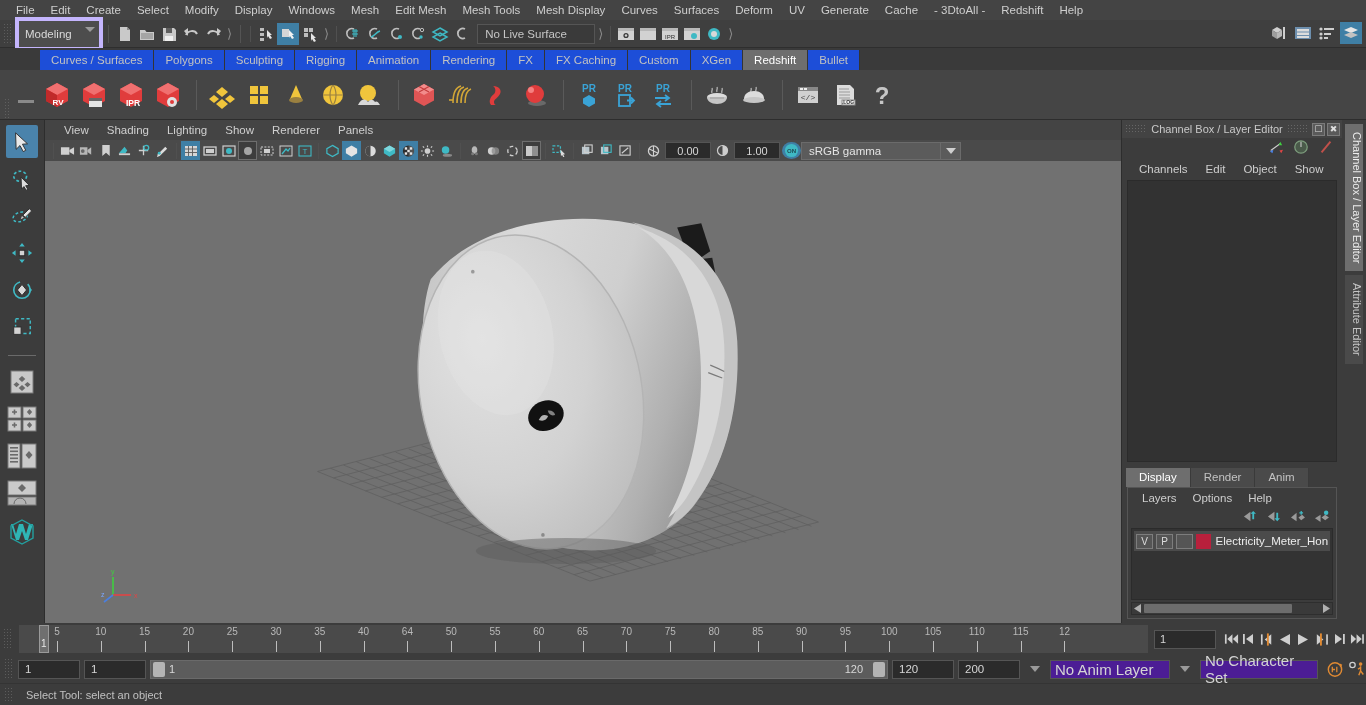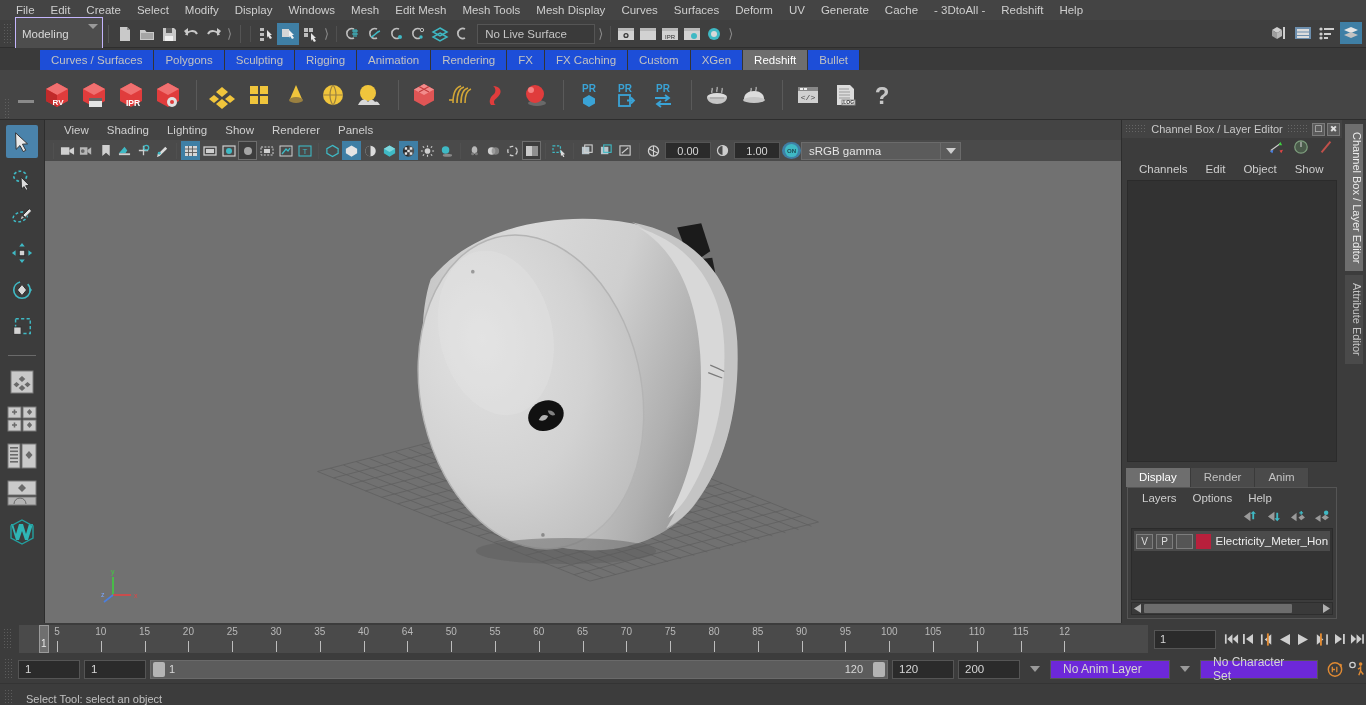--- a/index.html
+++ b/index.html
@@ -14,21 +14,21 @@
 
   
   .menubar{ height:20px; background:#444444; display:flex; align-items:center; padding-left:8px; flex:0 0 20px; }
   .menubar .mi{ padding:0 8px; height:20px; line-height:20px; color:#cfcfcf; font-size:11.5px; white-space:nowrap; }
 
   
   .statusline{ height:28px; background:#3f3f3f; display:flex; align-items:center; flex:0 0 28px; border-bottom:1px solid #2e2e2e; position:relative; }
   .gripdots{ width:8px; height:22px; margin:0 2px 0 3px;
     background-image:radial-gradient(circle,#6a6a6a 1px,transparent 1px);
     background-size:3px 3px; opacity:.7; flex:0 0 8px; }
-  .menuset{ width:88px; height:34px; background:#4d4d4d; border:1px solid #c4b5fd; display:flex; align-items:center;
+  .menuset{ width:88px; height:34px; background:#4d4d4d; border:4px solid #c4b5fd; display:flex; align-items:center;
             padding-left:6px; color:#d8d8d8; font-size:11.5px; position:relative; margin-left:2px;}
   .menuset .arrw{ position:absolute; right:4px; top:6px; width:0;height:0;border-left:5px solid transparent;border-right:5px solid transparent;border-top:5px solid #9a9a9a;}
   .sep{ width:1px; height:18px; background:#545454; margin:0 5px; flex:0 0 1px;}
   .sepsm{ width:1px; height:16px; background:#505050; margin:0 4px; flex:0 0 1px;}
   .tbtn{ width:22px; height:22px; display:flex; align-items:center; justify-content:center; flex:0 0 22px; }
   .tbtn.on{ background:#3f7fa5; }
   .tbtn svg{ display:block; }
   .arrowcap{ color:#8a8a8a; font-size:13px; padding:0 3px; }
   .livesurf{ height:20px; width:118px; background:#3a3a3a; border:1px solid #555; color:#c6c6c6;
     display:flex; align-items:center; padding-left:7px; font-size:11.5px; margin-left:4px;}
@@ -126,33 +126,33 @@
   .pb{ width:18px; height:20px; display:flex; align-items:center; justify-content:center;}
 
   
   .rangerow{ height:28px; background:#3c3c3c; display:flex; align-items:center; flex:0 0 28px; padding-left:8px; gap:4px;}
   .rbox{ width:62px; height:19px; background:#2b2b2b; border:1px solid #555; color:#d6d6d6; font-size:11.5px;
     display:flex; align-items:center; padding-left:6px;}
   .rangebar{ flex:1 1 auto; height:19px; background:#5c5c5c; border:1px solid #6a6a6a; position:relative;
     display:flex; align-items:center; }
   .rhandle{ width:12px; height:15px; background:#b4b4b4; border-radius:2px; position:absolute; }
   .rlbl{ position:absolute; color:#d8d8d8; font-size:11px;}
-  .selbox{ height:19px; background:#6d28d9; border:1px solid #555; color:#d4d4d4; font-size:12px;
-    display:flex; align-items:center; padding:0 12px;}
+  .selbox{ height:19px; background:#4c1d95; border:1px solid #555; color:#d4d4d4; font-size:15px;
+    display:flex; align-items:center; padding:0 4px;}
   .dn{ width:0;height:0;border-left:5px solid transparent;border-right:5px solid transparent;border-top:6px solid #9a9a9a;}
 
   
   .cmdrow{ height:28px; background:#3c3c3c; display:flex; align-items:center; flex:0 0 28px; padding-left:8px; }
   .mellabel{ width:42px; color:#d0d0d0; font-size:11.5px; padding-left:10px;}
   .cmdinput{ width:440px; height:20px; background:#2e2e2e; border:1px solid #555;}
   .cmdout{ flex:1 1 auto; height:20px; background:#3a3a3a; border:1px solid #4e4e4e; margin-left:5px;}
   .cmdicon{ width:22px; height:20px; margin-left:3px; display:flex;align-items:center;justify-content:center;}
 
   
-  .helprow{ height:22px; background:#3c3c3c; display:flex; align-items:flex-end; flex:0 0 22px; padding-left:8px;
+  .helprow{ height:22px; background:#3c3c3c; display:flex; align-items:center; flex:0 0 22px; padding-left:8px;
     border-top:1px solid #343434;}
   .helptext{ color:#c0c0c0; font-size:11px; padding-left:12px;}
 </style>
 </head>
 <body>
 
 <div class="app">
 
   <div class="menubar">
     <div class="mi">File</div>

